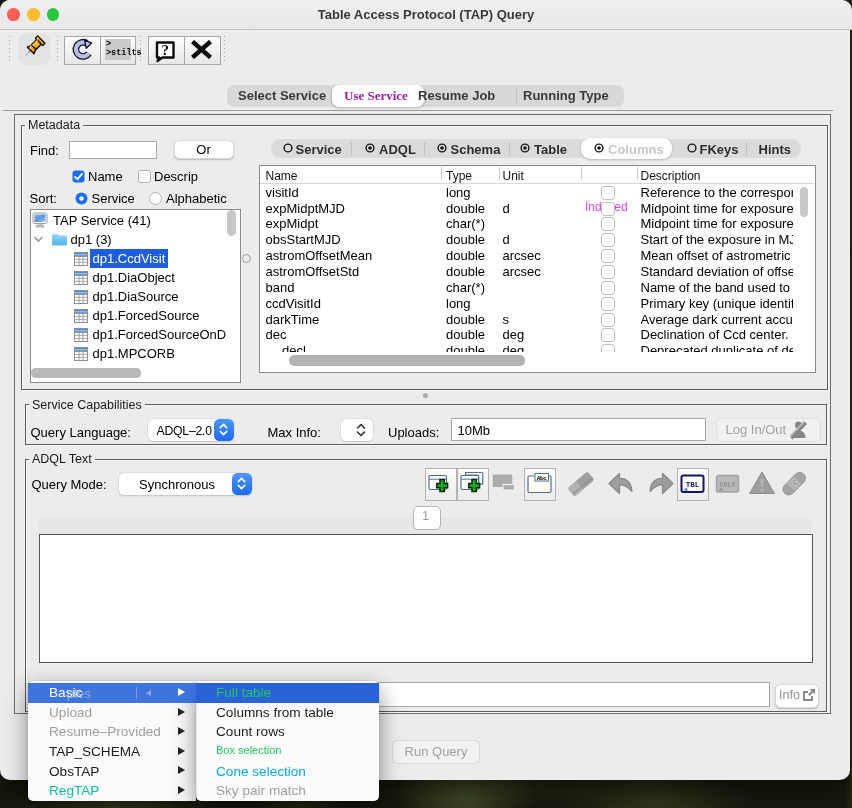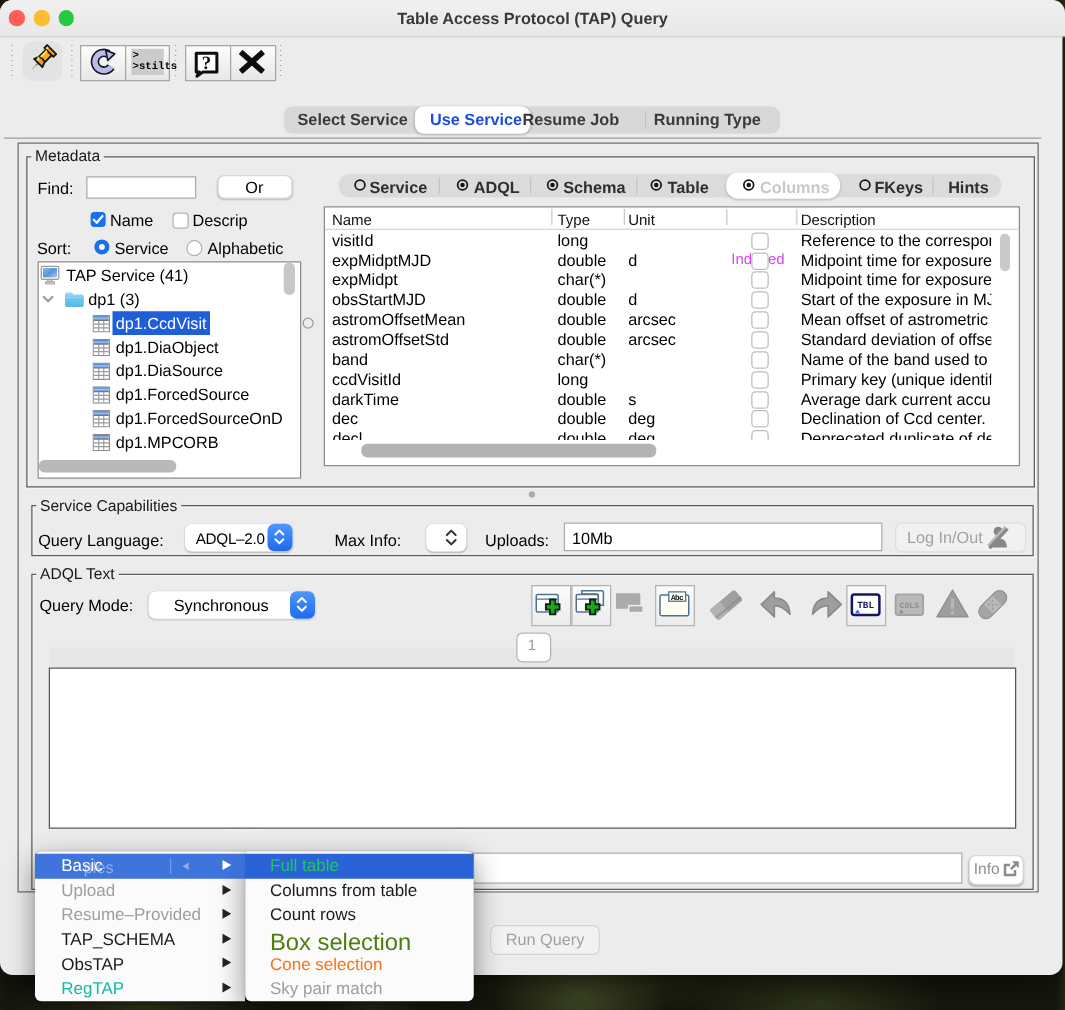--- a/index.html
+++ b/index.html
@@ -91,21 +91,21 @@
 <div class="abs" style="left:190.5px;top:40px;"><svg width="21" height="19" viewBox="0 0 21 19">
 <path d="M1.5 1.5 L19.5 17.5 M19.5 1.5 L1.5 17.5" stroke="#0c0c0c" stroke-width="4.4"></path>
 </svg></div>
 
 <div id="seg">
  <div id="segwhite"></div>
  <div class="segsep" style="left:104px;"></div>
  <div class="segsep" style="left:198px;"></div>
  <div class="segsep" style="left:288.5px;"></div>
  <div class="lbl" style="left:11px;">Select Service</div>
- <div class="lbl" style="left:117px;color:#1d4ed8;text-shadow:0 1px 0 #fff;">Use Service</div>
+ <div class="lbl" style="left:117px;color:#a21caf;text-shadow:0 1px 0 #fff;font-family:Liberation Serif, serif;">Use Service</div>
  <div class="lbl" style="left:191px;">Resume Job</div>
  <div class="lbl" style="left:296px;">Running Type</div>
 </div>
 <div class="abs" style="left:2.5px;top:110px;width:830px;height:1px;background:#9c9c9c;"></div>
 <div class="abs" style="left:14px;top:114px;width:815px;height:598px;border:1px solid #6f6f6f;"></div>
 
 <div class="tbox" style="left:20.5px;top:124.5px;width:805px;height:263px;"></div>
 <div class="tlab" style="left:25px;top:118px;">Metadata</div>
 <div class="f13" style="left:30px;top:142.5px;">Find:</div>
 <div class="field" style="left:68.5px;top:140.5px;width:86px;height:16px;"></div>
@@ -323,21 +323,21 @@
     <div class="abs" style="left:381.5px;top:0;width:152px;overflow:hidden;font-size:13px;white-space:nowrap;">Average dark current accumu</div>
   </div>
 <div class="abs" style="left:259px;top:327.3px;width:536px;">
     <div class="abs" style="left:6.5px;top:0;font-size:13px;white-space:nowrap;">dec</div>
     <div class="abs" style="left:187px;top:0;font-size:13px;">double</div>
     <div class="abs" style="left:243.5px;top:0;font-size:13px;">deg</div>
     <div class="abs" style="left:342px;top:1px;width:12px;height:12px;background:#fff;border:1px solid #bdbdbd;border-radius:3.5px;"></div>
     <div class="abs" style="left:381.5px;top:0;width:152px;overflow:hidden;font-size:13px;white-space:nowrap;">Declination of Ccd center.</div>
   </div>
 <div class="abs" style="left:259px;top:343.2px;width:536px;height:9px;overflow:hidden;">
-    <div class="abs" style="left:7px;top:0;font-size:13px;white-space:nowrap;">decl</div>
+    <div class="abs" style="left:23px;top:0;font-size:13px;white-space:nowrap;">decl</div>
     <div class="abs" style="left:187px;top:0;font-size:13px;">double</div>
     <div class="abs" style="left:243.5px;top:0;font-size:13px;">deg</div>
     <div class="abs" style="left:342px;top:1px;width:12px;height:12px;background:#fff;border:1px solid #bdbdbd;border-radius:3.5px;"></div>
     <div class="abs" style="left:381.5px;top:0;width:152px;overflow:hidden;font-size:13px;white-space:nowrap;">Deprecated duplicate of decl</div>
   </div>
 <div class="abs" style="left:799.5px;top:187px;width:8px;height:30px;border-radius:4px;background:#c9c9c9;"></div>
 <div class="abs" style="left:288.5px;top:355px;width:236.5px;height:11px;border-radius:5px;background:#b3b3b3;"></div>
 
 <div class="abs" style="left:423px;top:392.5px;width:5px;height:5px;border-radius:50%;background:#ababab;"></div>
 
@@ -475,15 +475,15 @@
 <div class="abs" style="left:49px;top:744.0px;font-size:13.6px;color:#1b1b1b;white-space:nowrap;">TAP_SCHEMA</div>
 <div class="abs" style="left:178px;top:746.8px;width:0;height:0;border-left:7px solid #222;border-top:4.8px solid transparent;border-bottom:4.8px solid transparent;"></div>
 <div class="abs" style="left:49px;top:763.6px;font-size:13.6px;color:#1b1b1b;white-space:nowrap;">ObsTAP</div>
 <div class="abs" style="left:178px;top:766.4px;width:0;height:0;border-left:7px solid #222;border-top:4.8px solid transparent;border-bottom:4.8px solid transparent;"></div>
 <div class="abs" style="left:49px;top:783.2px;font-size:13.6px;color:#14b8a6;white-space:nowrap;">RegTAP</div>
 <div class="abs" style="left:178px;top:786.0px;width:0;height:0;border-left:7px solid #222;border-top:4.8px solid transparent;border-bottom:4.8px solid transparent;"></div>
 <div class="abs" style="left:195.5px;top:683.0px;width:183px;height:19.6px;background:#2a63d8;"></div>
 <div class="abs" style="left:216px;top:685.2px;font-size:13.6px;color:#22c55e;white-space:nowrap;">Full table</div>
 <div class="abs" style="left:216px;top:704.8px;font-size:13.6px;color:#1b1b1b;white-space:nowrap;">Columns from table</div>
 <div class="abs" style="left:216px;top:724.4px;font-size:13.6px;color:#1b1b1b;white-space:nowrap;">Count rows</div>
-<div class="abs" style="left:216px;top:744.0px;font-size:19px;color:#4d7c0f;white-space:nowrap;">Box selection</div>
-<div class="abs" style="left:216px;top:763.6px;font-size:13.6px;color:#f97316;white-space:nowrap;">Cone selection</div>
+<div class="abs" style="left:216px;top:744.0px;font-size:11px;color:#22c55e;white-space:nowrap;">Box selection</div>
+<div class="abs" style="left:216px;top:763.6px;font-size:13.6px;color:#0ea5e9;white-space:nowrap;">Cone selection</div>
 <div class="abs" style="left:216px;top:783.2px;font-size:13.6px;color:#9e9e9e;white-space:nowrap;">Sky pair match</div>
 
 </body></html>

